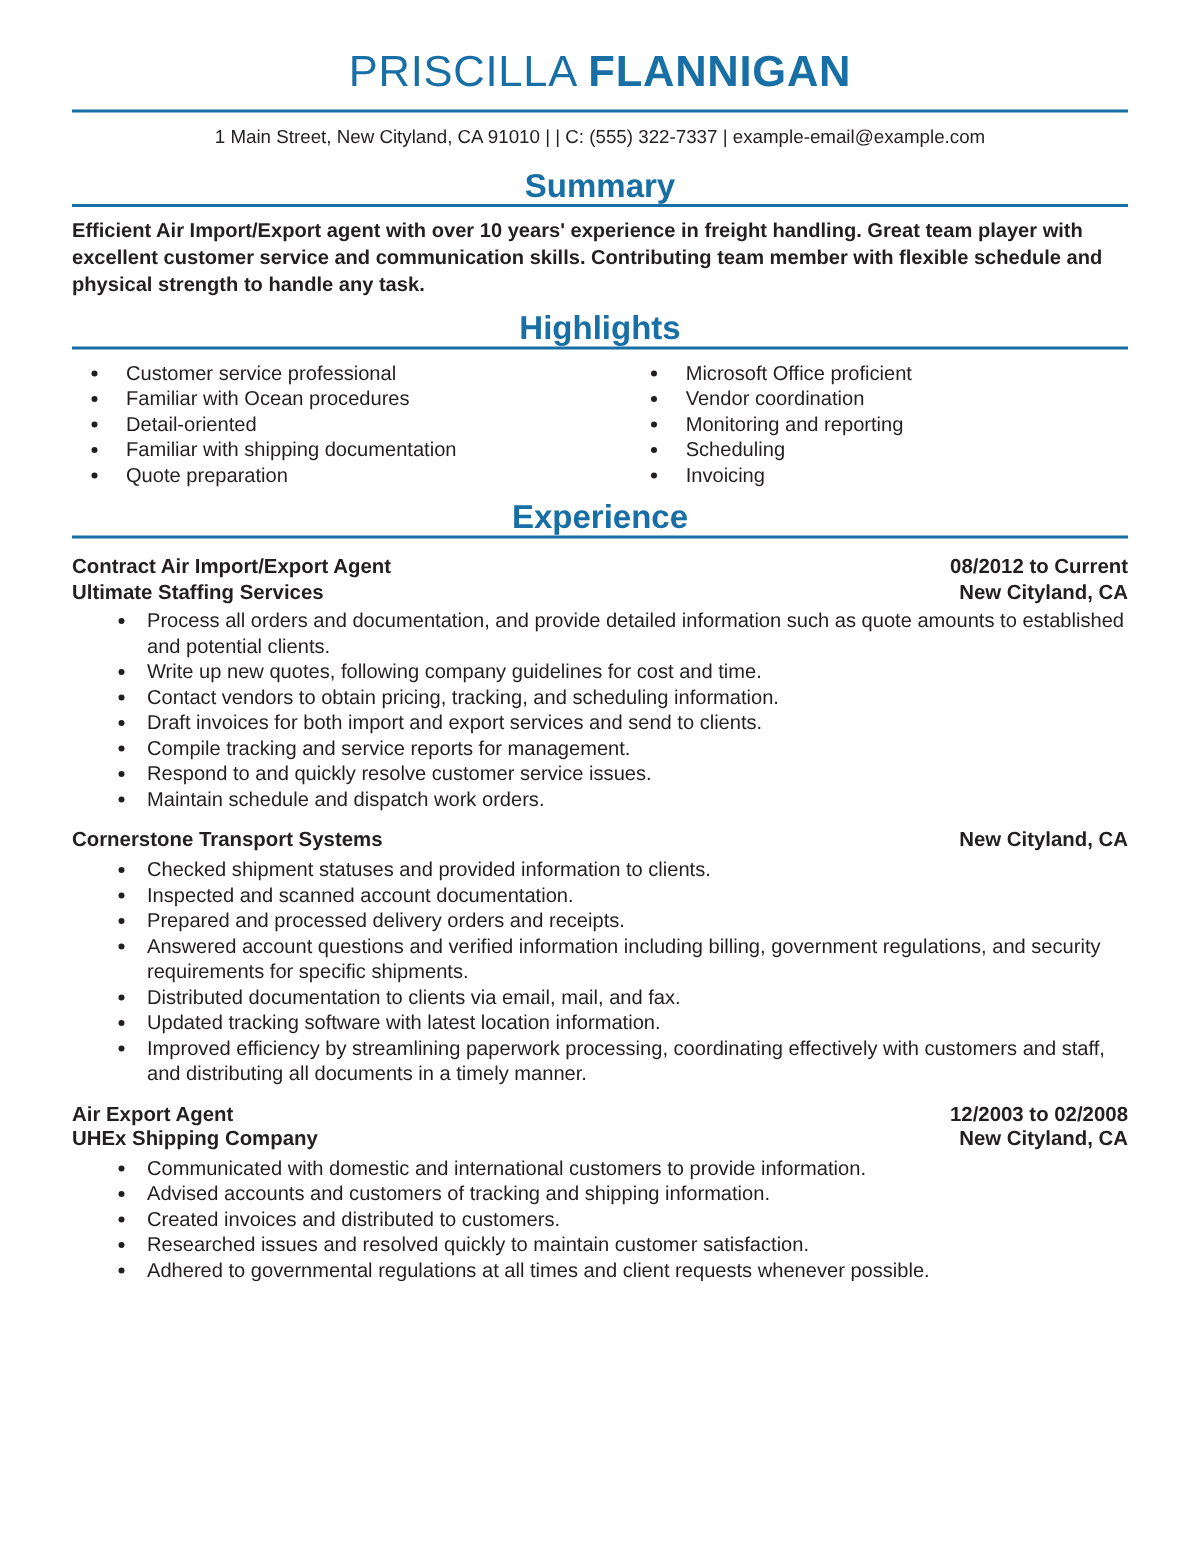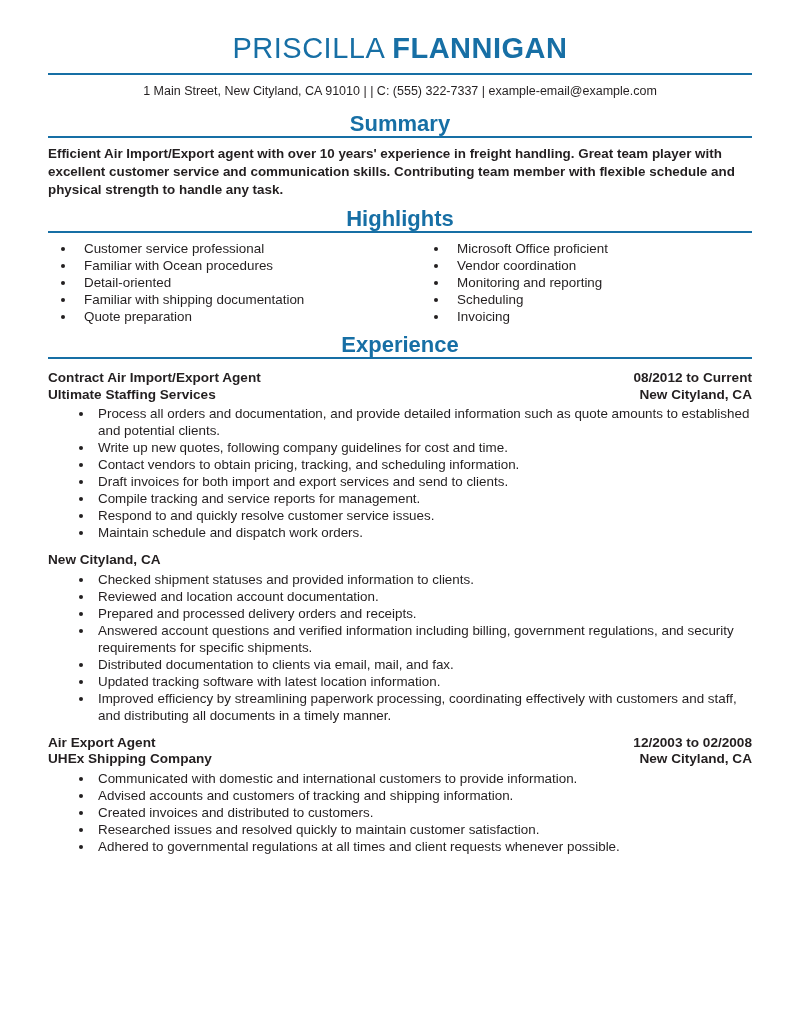--- a/index.html
+++ b/index.html
@@ -159,25 +159,26 @@
       <li>Contact vendors to obtain pricing, tracking, and scheduling information.</li>
       <li>Draft invoices for both import and export services and send to clients.</li>
       <li>Compile tracking and service reports for management.</li>
       <li>Respond to and quickly resolve customer service issues.</li>
       <li>Maintain schedule and dispatch work orders.</li>
     </ul>
   </div>
 
   <div class="job">
     <div class="job-row">
+      <span>Cornerstone Transport Systems</span>
       <span>New Cityland, CA</span>
     </div>
     <ul>
       <li>Checked shipment statuses and provided information to clients.</li>
-      <li>Reviewed and location account documentation.</li>
+      <li>Inspected and scanned account documentation.</li>
       <li>Prepared and processed delivery orders and receipts.</li>
       <li>Answered account questions and verified information including billing, government regulations, and security requirements for specific shipments.</li>
       <li>Distributed documentation to clients via email, mail, and fax.</li>
       <li>Updated tracking software with latest location information.</li>
       <li>Improved efficiency by streamlining paperwork processing, coordinating effectively with customers and staff, and distributing all documents in a timely manner.</li>
     </ul>
   </div>
 
   <div class="job">
     <div class="job-row">

